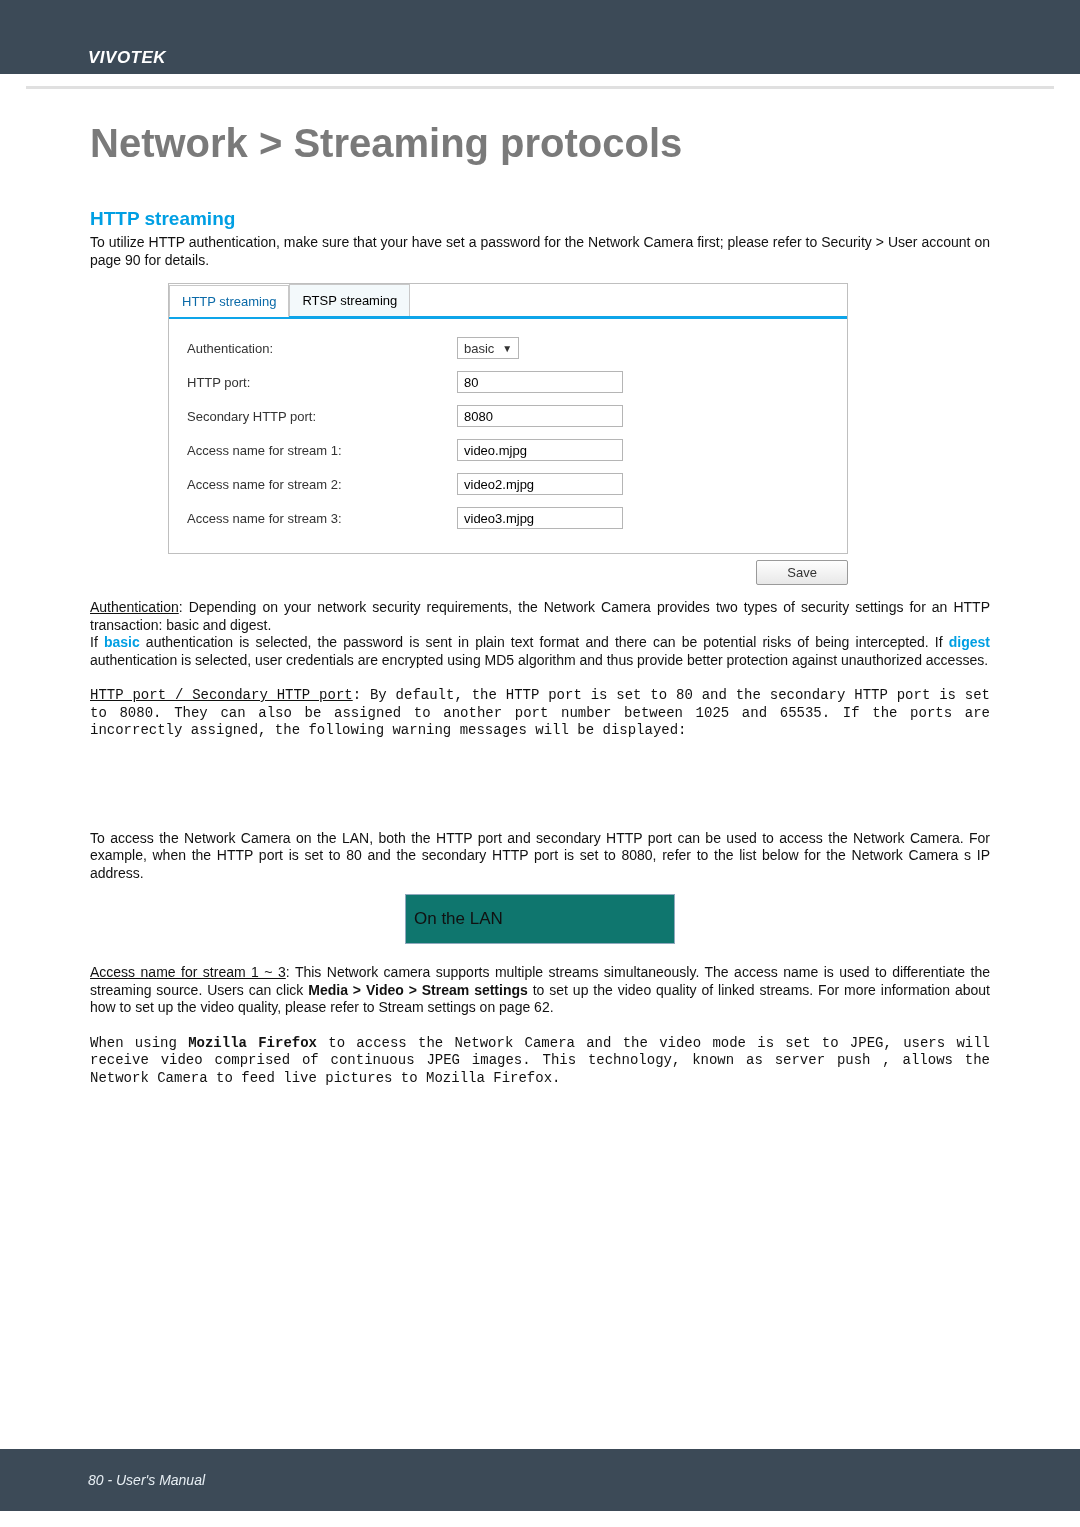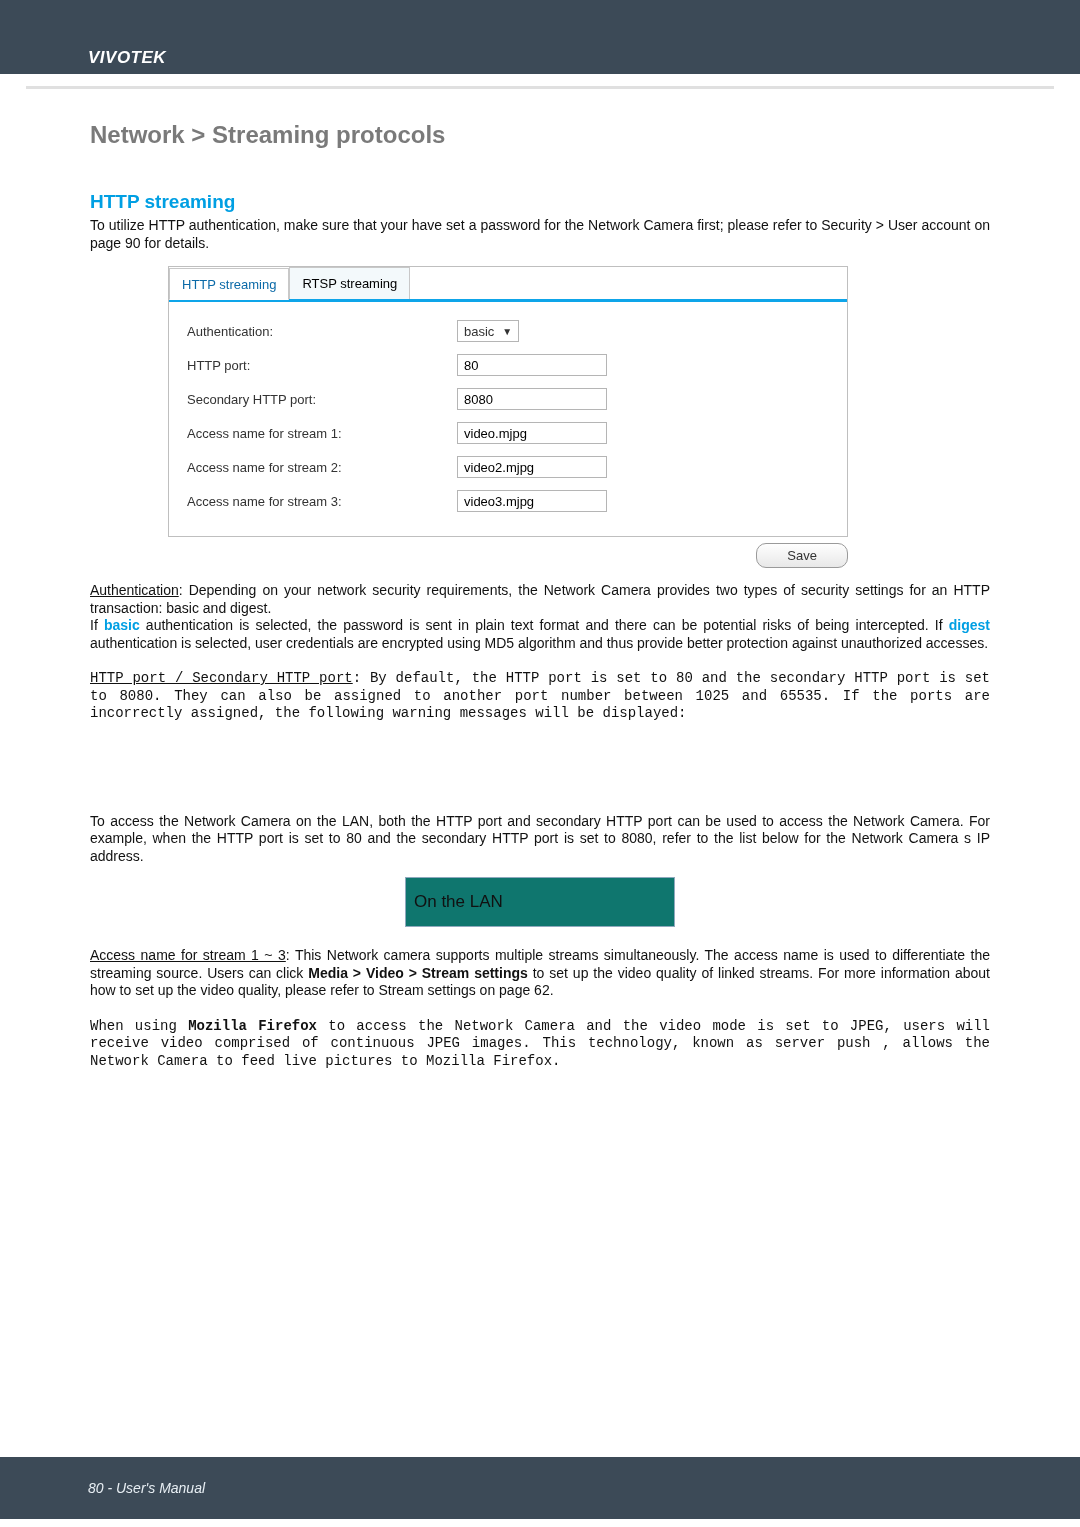--- a/index.html
+++ b/index.html
@@ -2,46 +2,46 @@
 <html><head>
 <meta charset="utf-8">
 <style>
   * { margin: 0; padding: 0; box-sizing: border-box; }
   html, body { width: 1080px; height: 1527px; font-family: Arial, Helvetica, sans-serif; background: #fff; }
   .page { width: 1080px; height: 1527px; position: relative; background: #fff; }
   .header-band { height: 74px; background: #3c4a57; display: flex; align-items: flex-end; }
   .brand { color: #fff; font-style: italic; font-weight: bold; font-size: 17px; padding: 0 0 6px 88px; letter-spacing: 0.5px; }
   .thinline { height: 3px; background: #e0e0e0; margin: 12px 26px 0 26px; }
   .content { padding: 32px 90px 0 90px; }
-  h1.title { color: #7a7a7a; font-size: 24px; font-weight: bold; margin-bottom: 42px; }
+  h1.title { color: #7a7a7a; font-size: 40px; font-weight: bold; margin-bottom: 42px; }
   h2.sub { color: #009fe3; font-size: 19px; font-weight: bold; margin-bottom: 4px; }
   p.body { color: #111; font-size: 14px; line-height: 1.25; text-align: justify; }
   p.body + p.body { margin-top: 18px; font-family: Liberation Mono, monospace; }
   .ul { text-decoration: underline; }
   .blue { color: #009fe3; font-weight: bold; }
   .bold { font-weight: bold; }
 
   .shot { border: 1px solid #bfbfbf; margin: 14px 0 4px 78px; width: 680px; background: #fff; font-size: 13px; color: #333; }
   .tabs { display: flex; height: 32px; }
   .tab { padding: 8px 12px; border: 1px solid #c8c8c8; border-bottom: none; font-size: 13px; background: #f3f9fb; color: #000000; }
   .tab.active { background: #fff; color: #0b6aa8; border-bottom: 1px solid #fff; position: relative; top: 1px; }
   .tabpanel { border-top: 3px solid #0ea5e9; padding: 18px 18px 12px 18px; }
   .row { display: flex; align-items: center; margin-bottom: 12px; }
   .row .lbl { width: 270px; color: #333; font-size: 13px; }
-  .row .ctrl input[type="text"] { width: 150px; height: 22px; border: 1px solid #b5b5b5; padding: 2px 6px; font-size: 13px; }
+  .row .ctrl input[type="text"] { width: 166px; height: 22px; border: 1px solid #b5b5b5; padding: 2px 6px; font-size: 13px; }
   .sel { display: inline-flex; align-items: center; border: 1px solid #b5b5b5; height: 22px; padding: 0 6px; gap: 8px; }
   .tri { font-size: 10px; }
   .savebar { display: flex; justify-content: flex-end; width: 680px; margin: 6px 0 14px 78px; }
-  .savebtn { border: 1px solid #9a9a9a; background: linear-gradient(#fefefe,#e8e8e8); color: #333; font-size: 13px; padding: 4px 30px; border-radius: 10px; }
+  .savebtn { border: 1px solid #9a9a9a; background: linear-gradient(#fefefe,#e8e8e8); color: #333; font-size: 13px; padding: 4px 30px; border-radius: 2px; }
 
   .lan-box { margin: 12px auto 20px auto; width: 270px; border: 1px solid #8fa9bd; }
   .lan-head { background: #0f766e; color: #111; font-size: 17px; padding: 14px 8px; }
   .lan-body { background: #fff; color: #111; font-size: 17px; padding: 4px 8px 6px 8px; line-height: 1.25; }
 
-  .footer-band { position: absolute; bottom: 8px; left: 0; right: 0; height: 62px; background: #3c4a57; display: flex; align-items: center; }
+  .footer-band { position: absolute; bottom: 16px; left: 0; right: 0; height: 62px; background: #3c4a57; display: flex; align-items: center; }
   .footer-band .pg { color: #e7eef3; font-style: italic; font-size: 14px; padding-left: 88px; }
 </style>
 </head>
 <body>
 
 <div class="page">
 
   <div class="header-band">
     <div class="brand">VIVOTEK</div>
   </div>

